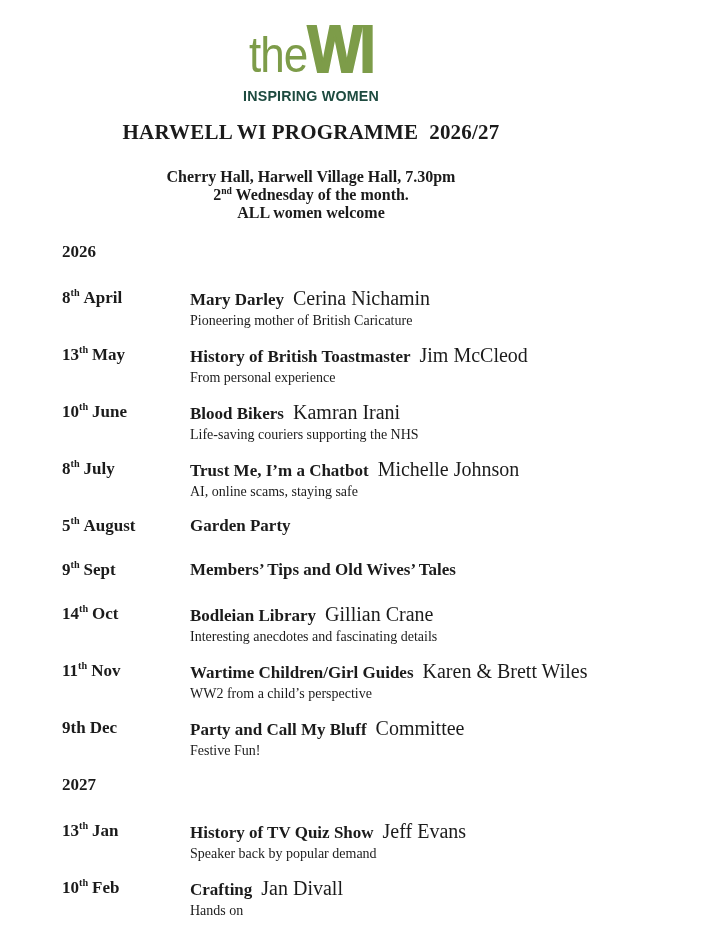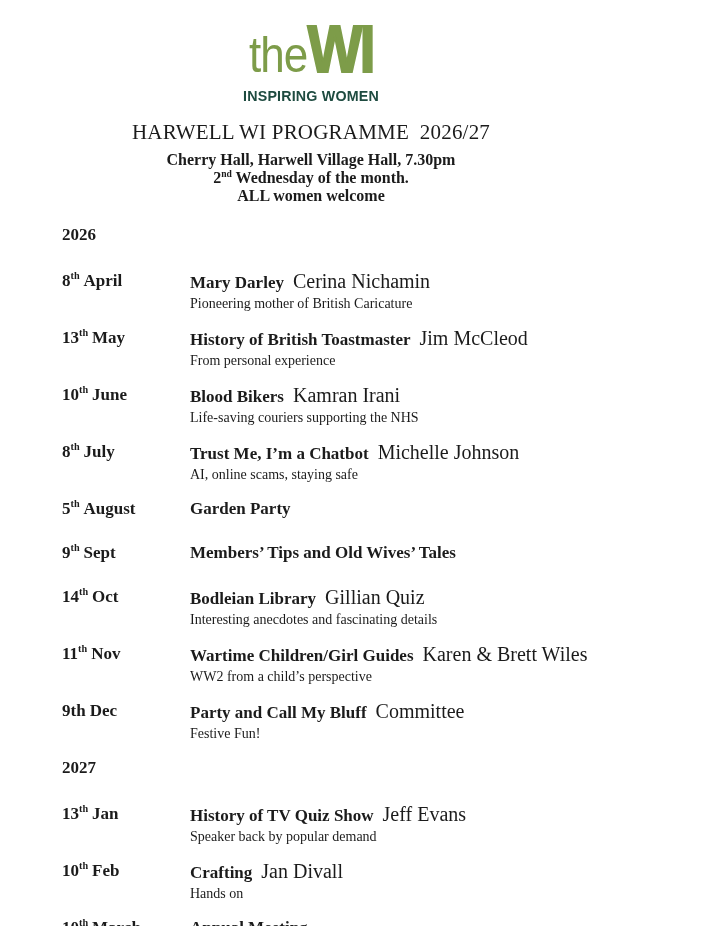--- a/index.html
+++ b/index.html
@@ -30,21 +30,21 @@
   }
   .logo-tagline {
     font-family:"Liberation Sans", sans-serif;
     font-weight:700; font-size:15.5px; letter-spacing:0.2px;
     transform:scaleX(0.92); transform-origin:center top;
     margin-top:3px;
   }
   
   .header-block { text-align:center; margin-top:12px; }
   .doc-title {
-    font-size:21px; font-weight:400; margin:0 0 6px 0;
+    font-size:21px; font-weight:700; margin:0 0 23px 0;
     white-space:pre-wrap; letter-spacing:0.2px;
   }
   .header-line { font-size:16px; font-weight:700; line-height:18px; margin:0; }
   .header-line sup { font-size:60%; vertical-align:super; line-height:0; }
   
   .content { padding:0 24px 0 62px; }
   .prog-section { margin-top:18px; }
   .prog-section + .prog-section { margin-top:10px; }
   .year-heading {
     font-size:17px; font-weight:700; line-height:24px; margin:0 0 22px 0;
@@ -127,21 +127,21 @@
         <div class="event no-desc">
       <div class="event-date"><span class="day">9</span><sup>th</sup><span class="month">Sept</span></div>
       <div class="event-details">
         <div class="event-headline"><span class="event-title">Members’ Tips and Old Wives’ Tales</span></div>
 
       </div>
     </div>
         <div class="event">
       <div class="event-date"><span class="day">14</span><sup>th</sup><span class="month">Oct</span></div>
       <div class="event-details">
-        <div class="event-headline"><span class="event-title">Bodleian Library</span><span class="event-speaker">Gillian Quiz</span></div>
+        <div class="event-headline"><span class="event-title">Bodleian Library</span><span class="event-speaker">Gillian Crane</span></div>
         <div class="event-description">Interesting anecdotes and fascinating details</div>
       </div>
     </div>
         <div class="event">
       <div class="event-date"><span class="day">11</span><sup>th</sup><span class="month">Nov</span></div>
       <div class="event-details">
         <div class="event-headline"><span class="event-title">Wartime Children/Girl Guides</span><span class="event-speaker">Karen &amp; Brett Wiles</span></div>
         <div class="event-description">WW2 from a child’s perspective</div>
       </div>
     </div>

